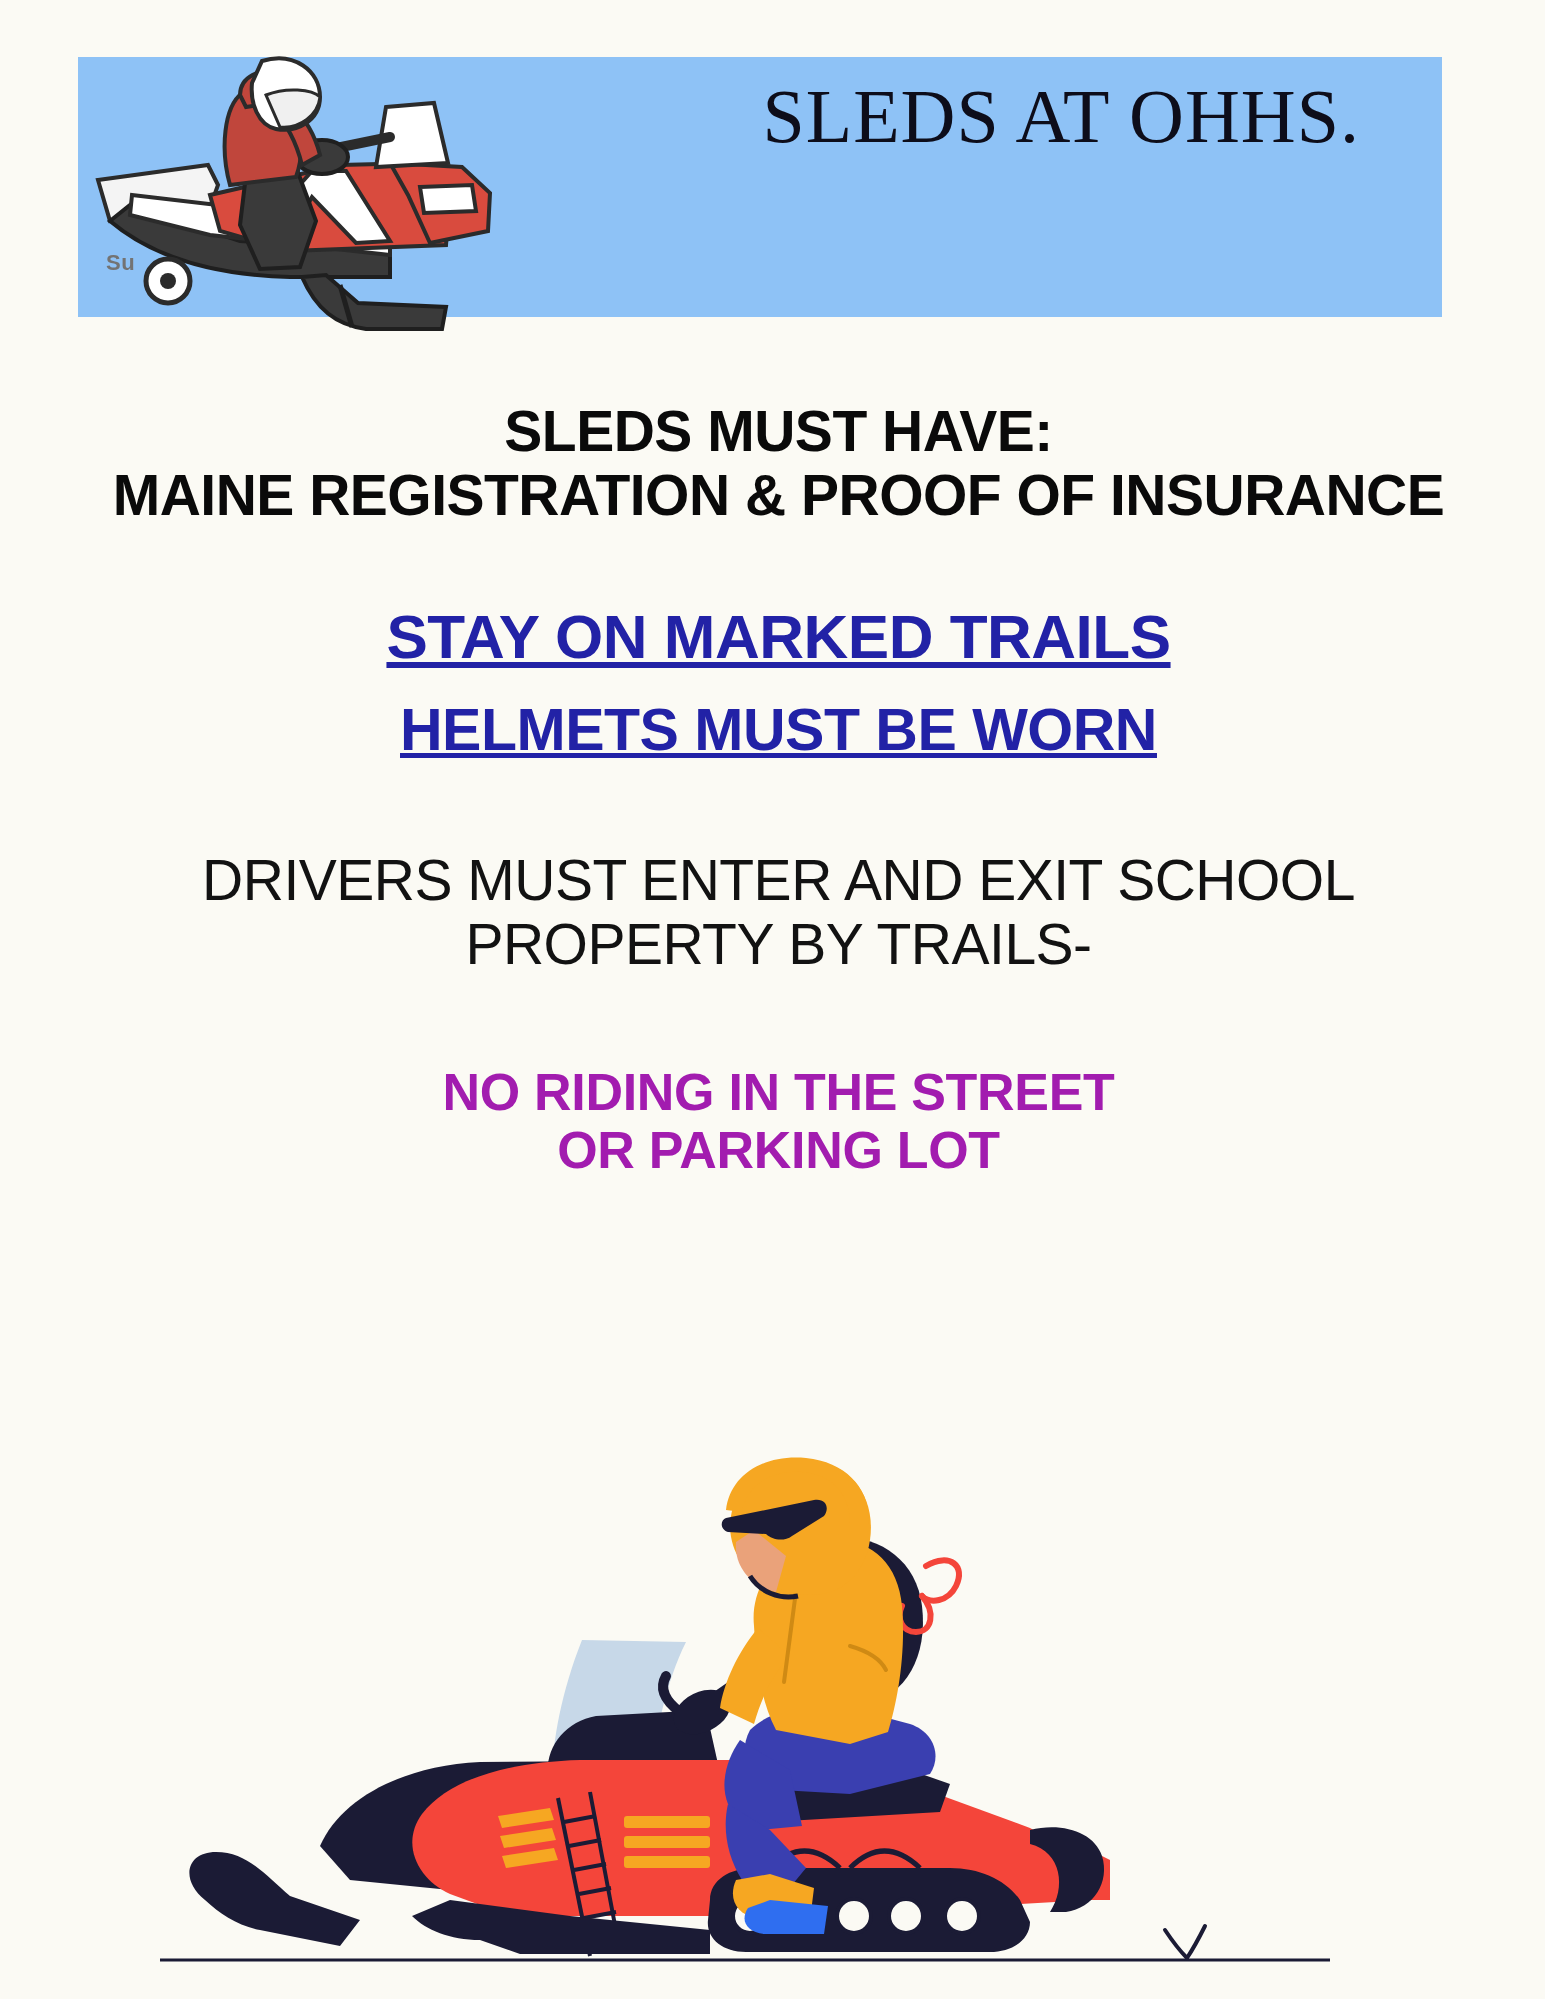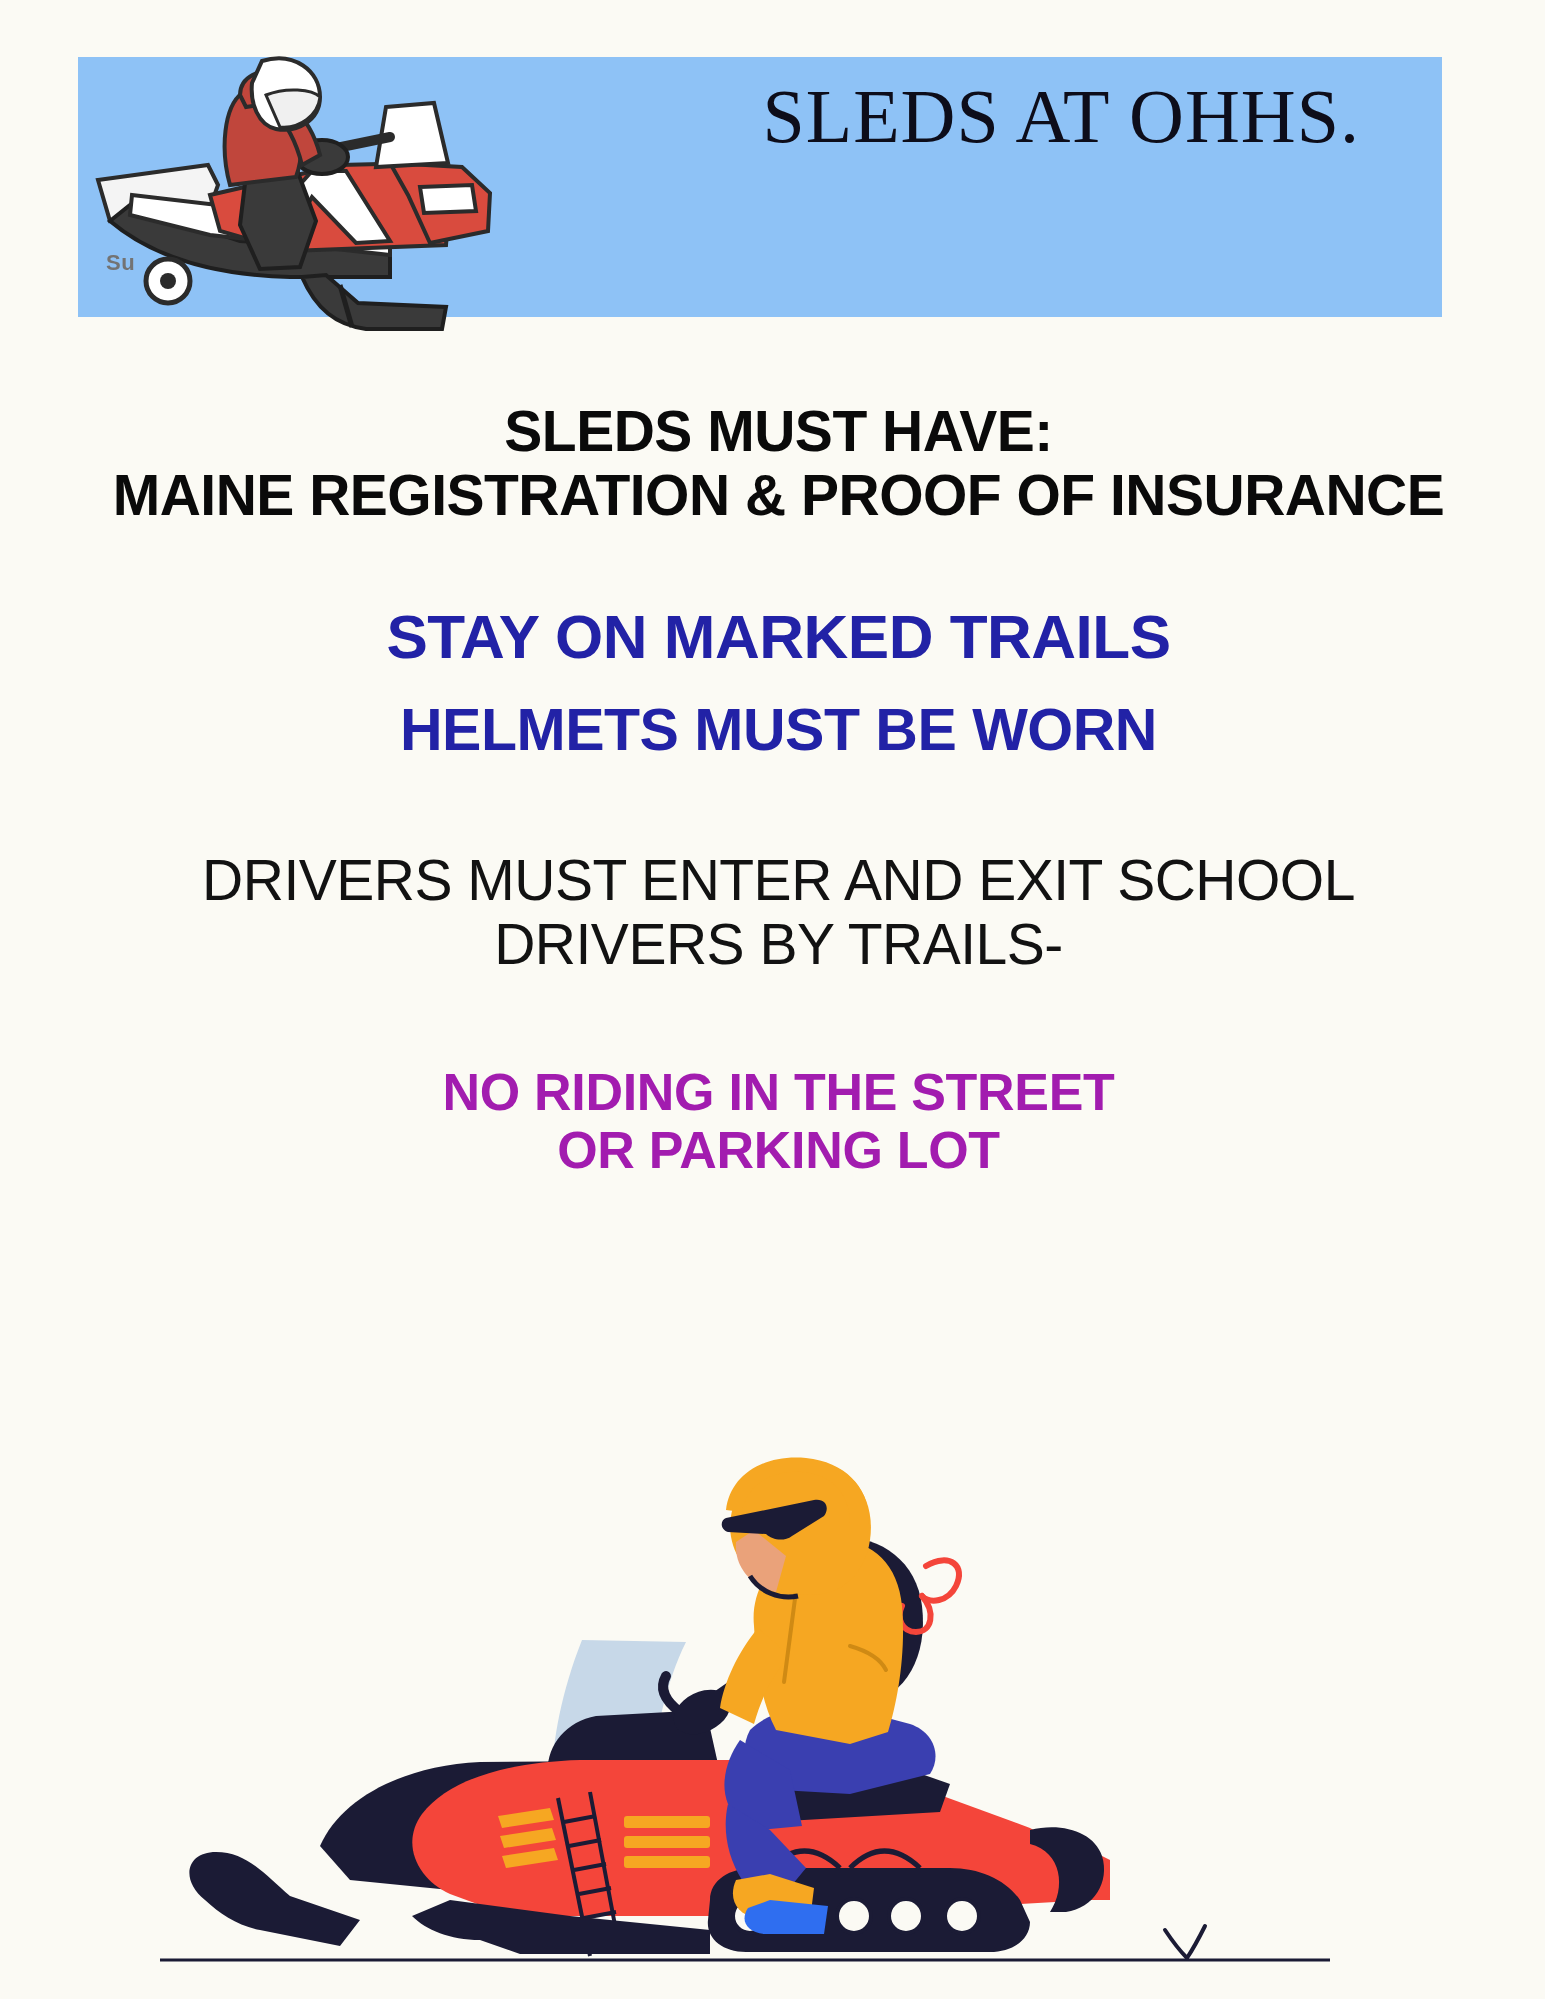--- a/index.html
+++ b/index.html
@@ -82,20 +82,21 @@
     font-stretch: condensed;
   }
   .gap-sm { height: 26px; }
   .gap-md { height: 74px; }
   .gap-lg { height: 86px; }
 
   .blue {
     color: #2222a6;
     font-weight: 700;
     letter-spacing: -0.5px;
+    text-decoration: underline;
   }
   .blue-1 { font-size: 62px; }
   .blue-2 { font-size: 59px; }
 
   .plain {
     color: #121212;
     font-weight: 400;
     font-size: 57px;
     letter-spacing: -0.5px;
   }
@@ -176,21 +177,21 @@
 
     <div class="gap-md"></div>
 
     <div class="line blue blue-1">STAY ON MARKED TRAILS</div>
     <div class="gap-sm"></div>
     <div class="line blue blue-2">HELMETS MUST BE WORN</div>
 
     <div class="gap-lg"></div>
 
     <div class="line plain">DRIVERS MUST ENTER AND EXIT SCHOOL</div>
-    <div class="line plain">DRIVERS BY TRAILS-</div>
+    <div class="line plain">PROPERTY BY TRAILS-</div>
 
     <div class="gap-lg"></div>
 
     <div class="line red">NO RIDING IN THE STREET</div>
     <div class="line red">OR PARKING LOT</div>
   </div>
 
   <div class="bottom-art">
     <svg viewBox="0 0 1250 630" xmlns="http://www.w3.org/2000/svg">
 

